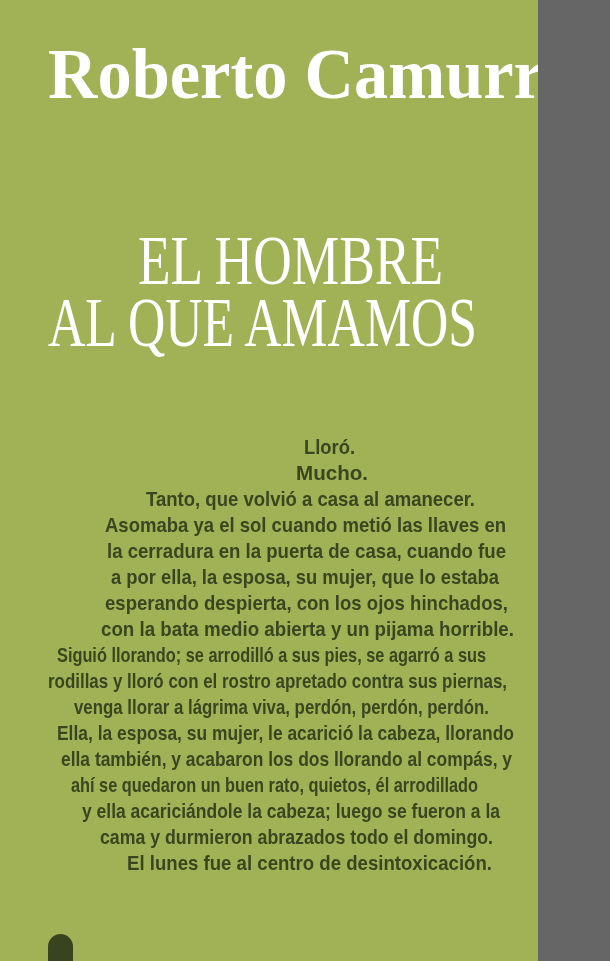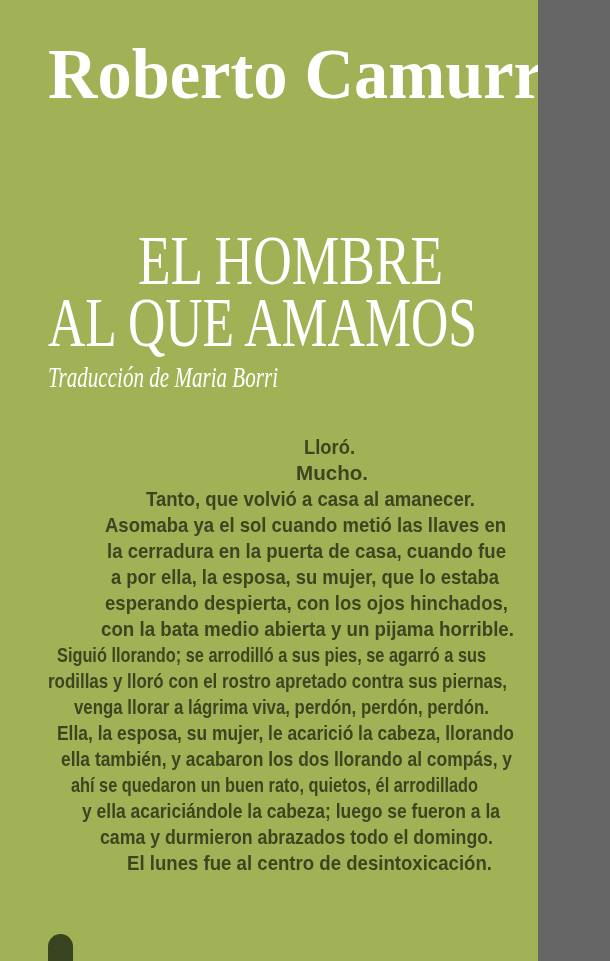--- a/index.html
+++ b/index.html
@@ -73,23 +73,20 @@
 
   <div class="title">
     <div class="line">
       <span class="fit-inner" style="transform: scaleX(0.7627);">EL HOMBRE</span>
     </div>
     <div class="line">
       <span class="fit-inner" style="transform: scaleX(0.7387);">AL QUE AMAMOS</span>
     </div>
   </div>
 
-  <div class="translator">
-    <span class="fit-inner" style="transform: scaleX(0.7023);">Traducción de Maria Borri</span>
-  </div>
 
   <div class="excerpt">
       <div class="line"><span class="fit-inner" style="transform: scaleX(0.8744);">Lloró.</span></div>
       <div class="line"><span class="fit-inner" style="transform: scaleX(0.9796);">Mucho.</span></div>
       <div class="line"><span class="fit-inner" style="transform: scaleX(0.8818);">Tanto, que volvió a casa al amanecer.</span></div>
       <div class="line"><span class="fit-inner" style="transform: scaleX(0.881);">Asomaba ya el sol cuando metió las llaves en</span></div>
       <div class="line"><span class="fit-inner" style="transform: scaleX(0.8857);">la cerradura en la puerta de casa, cuando fue</span></div>
       <div class="line"><span class="fit-inner" style="transform: scaleX(0.8748);">a por ella, la esposa, su mujer, que lo estaba</span></div>
       <div class="line"><span class="fit-inner" style="transform: scaleX(0.8832);">esperando despierta, con los ojos hinchados,</span></div>
       <div class="line"><span class="fit-inner" style="transform: scaleX(0.8914);">con la bata medio abierta y un pijama horrible.</span></div>

